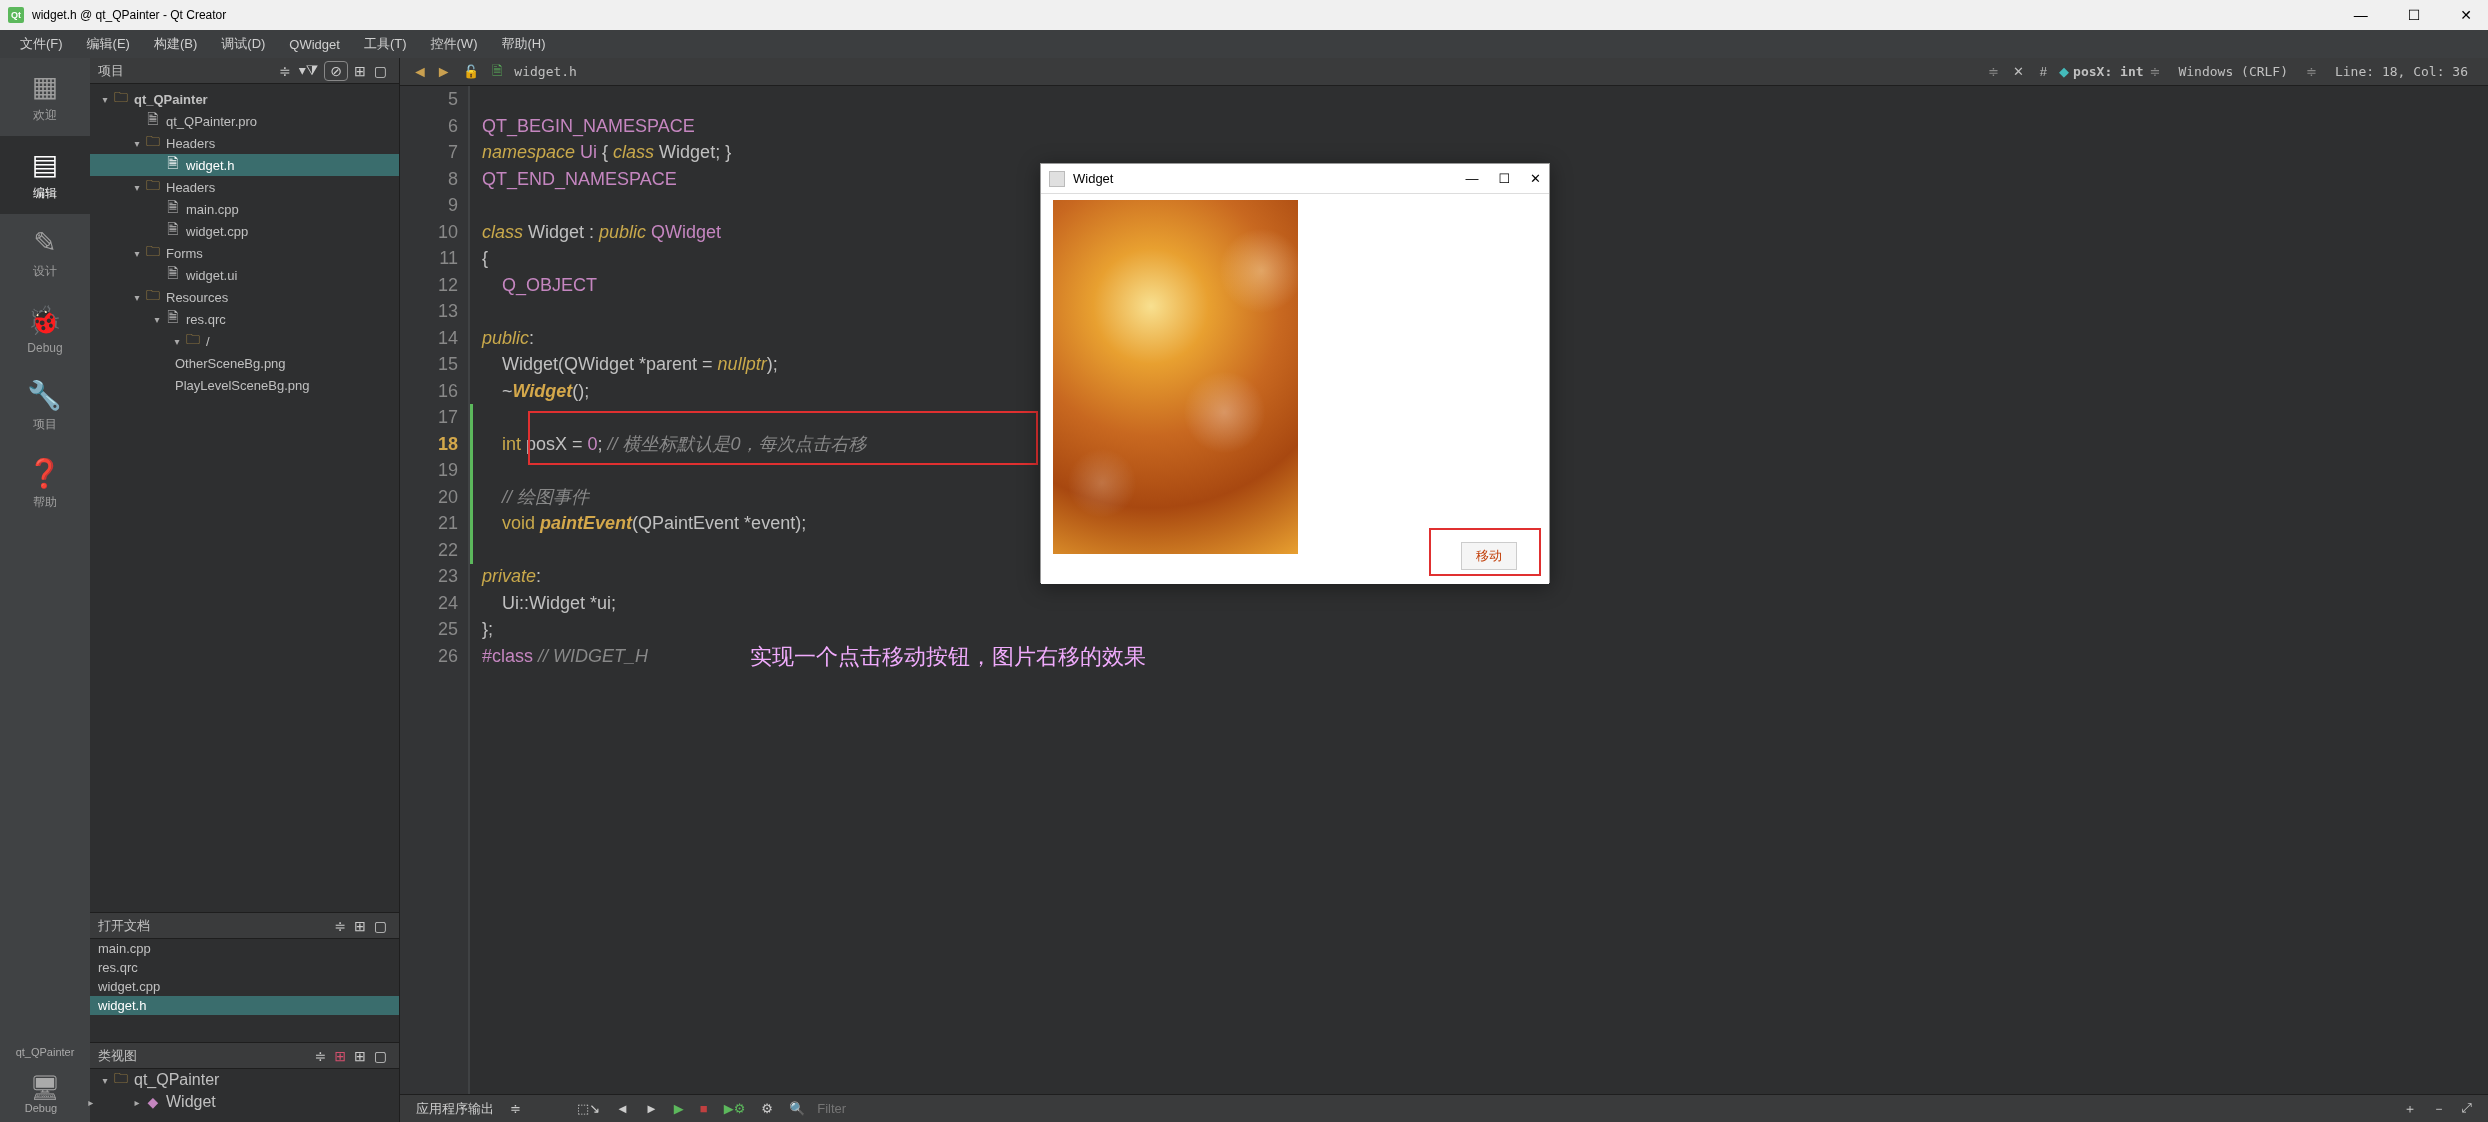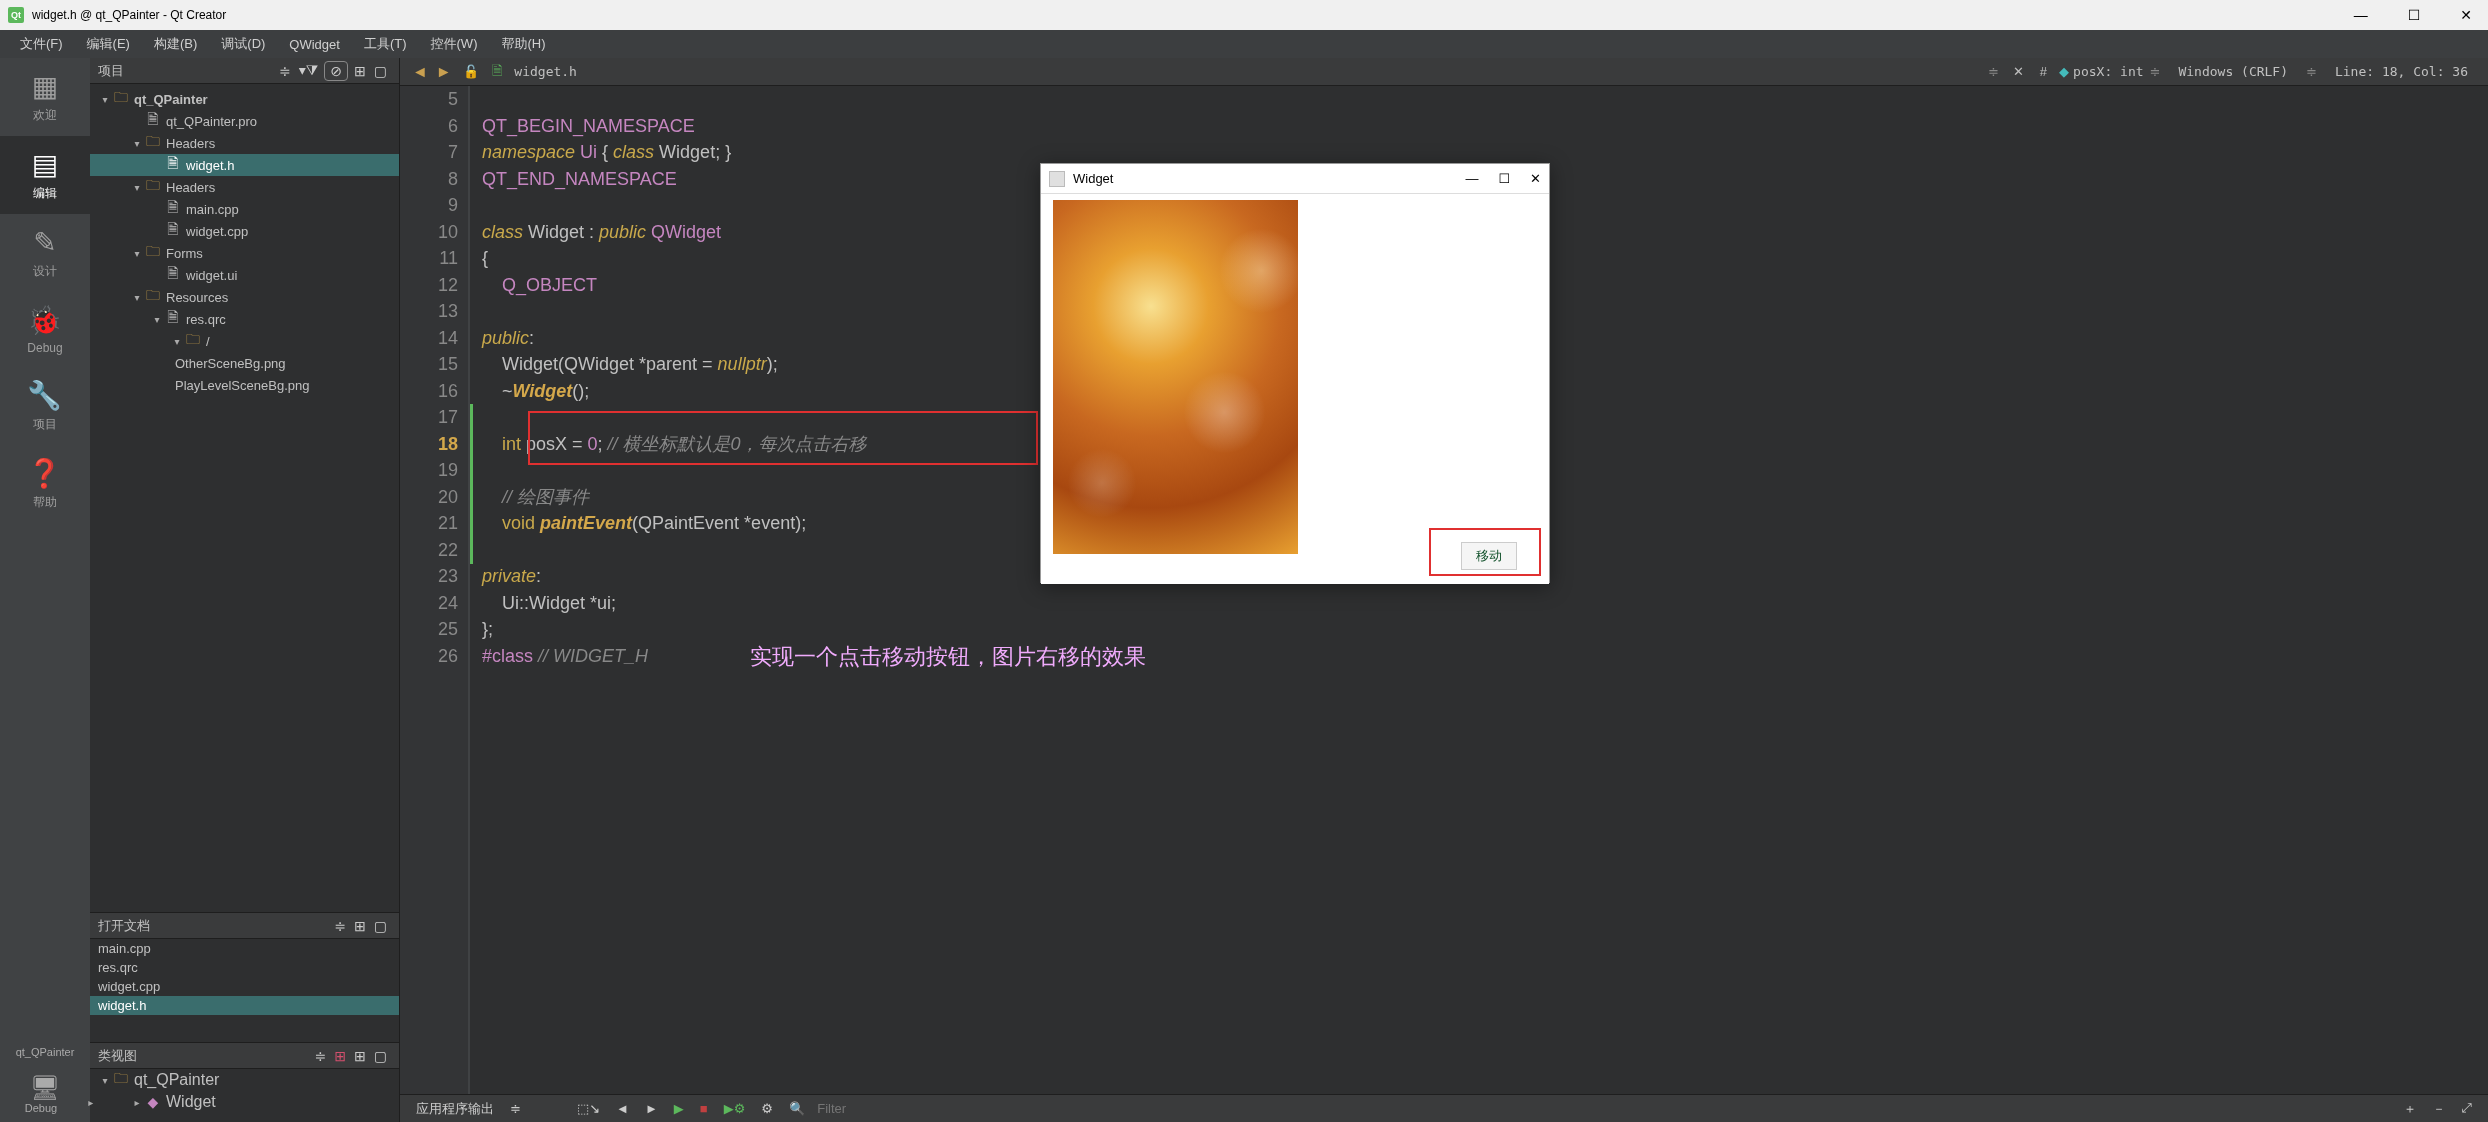--- a/index.html
+++ b/index.html
@@ -56,21 +56,21 @@
 
 .editorarea { flex: 1; display: flex; flex-direction: column; position: relative; }
 .edtoolbar { height: 28px; background: #3a3b3c; display: flex; align-items: center; padding: 0 8px; font-size: 13px; border-bottom: 1px solid #1e1e1e; }
 .edtoolbar .navarrow { color: #c9a050; font-size: 16px; padding: 0 4px; }
 .edtoolbar .lock { color: #888; padding: 0 8px; }
 .edtoolbar .fileicon { color: #5cb85c; padding: 0 4px; }
 .edtoolbar .filename { font-family: Consolas, monospace; padding: 0 8px; }
 .edtoolbar .sep { flex-shrink: 0; color: #888; padding: 0 6px; }
 .edtoolbar .close { padding: 0 8px; }
 .edtoolbar .hash { padding: 0 8px; }
-.edtoolbar .member { font-family: Consolas, monospace; }
+.edtoolbar .member { font-family: Consolas, monospace; font-weight: bold; }
 .edtoolbar .diamond { color: #44bbbb; padding: 0 4px; }
 .edtoolbar .pushright { margin-left: auto; }
 .edtoolbar .encinfo { font-family: Consolas, monospace; padding: 0 12px; }
 
 
 .codewrap { flex: 1; display: flex; background: #2e2f30; font-family: Consolas, "Courier New", monospace; font-size: 18px; line-height: 26.5px; overflow: auto; position: relative; }
 .gutter { width: 70px; text-align: right; padding-right: 10px; color: #898989; background: #333436; user-select: none; border-right: 2px solid #404244; }
 .gutter .lno { height: 26.5px; }
 .gutter .lno.current { color: #d4a84b; font-weight: bold; }
 .code { padding-left: 12px; position: relative; }
@@ -99,21 +99,21 @@
 .bottombar .right { margin-left: auto; display: flex; }
 
 
 .popup { position: absolute; background: #fff; border: 1px solid #999; box-shadow: 0 4px 20px rgba(0,0,0,0.4); }
 .popup .ptitle { height: 30px; display: flex; align-items: center; padding: 0 8px; font-size: 13px; color: #000; background: #fff; border-bottom: 1px solid #ddd; }
 .popup .ptitle .picon { width: 16px; height: 16px; background: #e0e0e0; margin-right: 8px; border: 1px solid #bbb; }
 .popup .ptitle .pcontrols { margin-left: auto; display: flex; gap: 20px; font-size: 13px; }
 .popup .pbody { position: relative; background: #fff; }
 .popup .pimage { position: absolute; background: radial-gradient(circle at 40% 30%, #f8e090 0%, #e8a030 20%, #c86820 45%, #a84810 70%, #e8a030 100%); overflow: hidden; }
 .popup .pimage::after { content:""; position:absolute; inset:0; background: radial-gradient(circle at 70% 60%, rgba(255,255,255,0.3) 0%, transparent 15%), radial-gradient(circle at 20% 80%, rgba(255,255,255,0.2) 0%, transparent 10%), radial-gradient(circle at 85% 20%, rgba(255,240,200,0.4) 0%, transparent 12%); }
-.popup .pbutton { position: absolute; background: #f5f5f5; border: 1px solid #ccc; font-size: 13px; padding: 4px 14px; color: #14532d; }
+.popup .pbutton { position: absolute; background: #f5f5f5; border: 1px solid #ccc; font-size: 13px; padding: 4px 14px; color: #c2410c; }
 
 .redline { stroke: #e03030; stroke-width: 2; }
 svg.overlay { position: absolute; inset: 0; pointer-events: none; }
 
 .folder-green { color: #d4a84b; }
 </style>
 </head>
 <body>
 
 <div class="titlebar">

